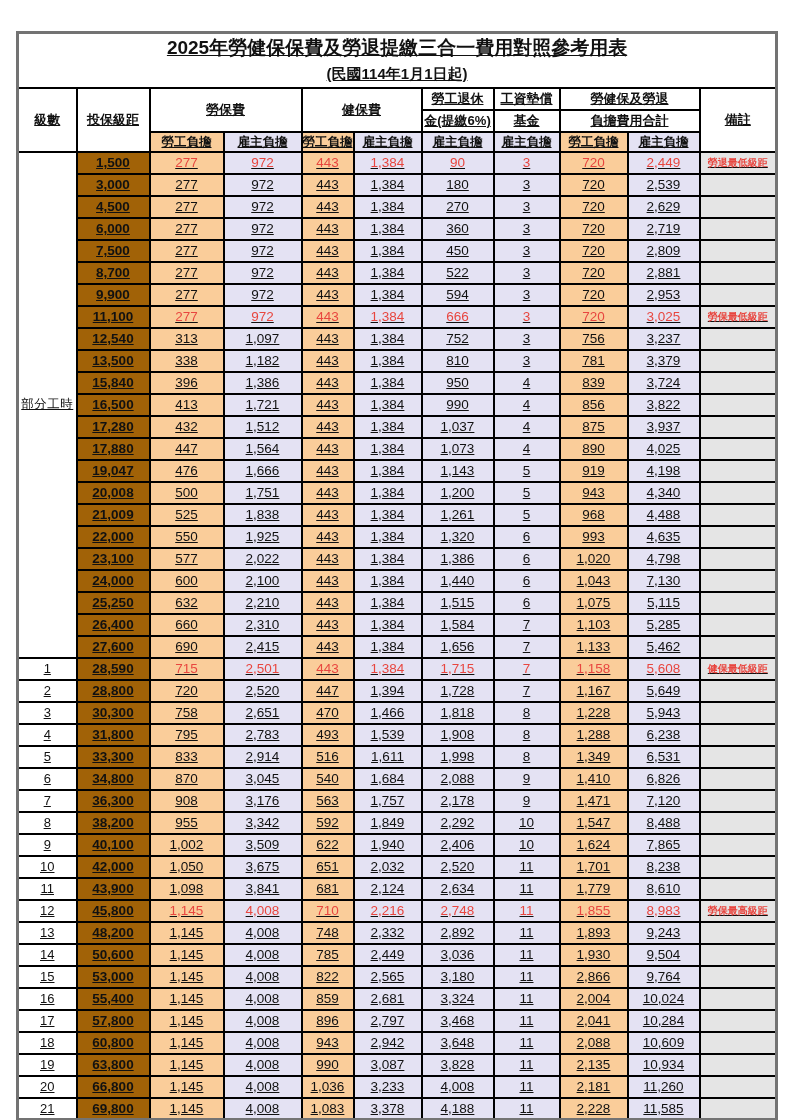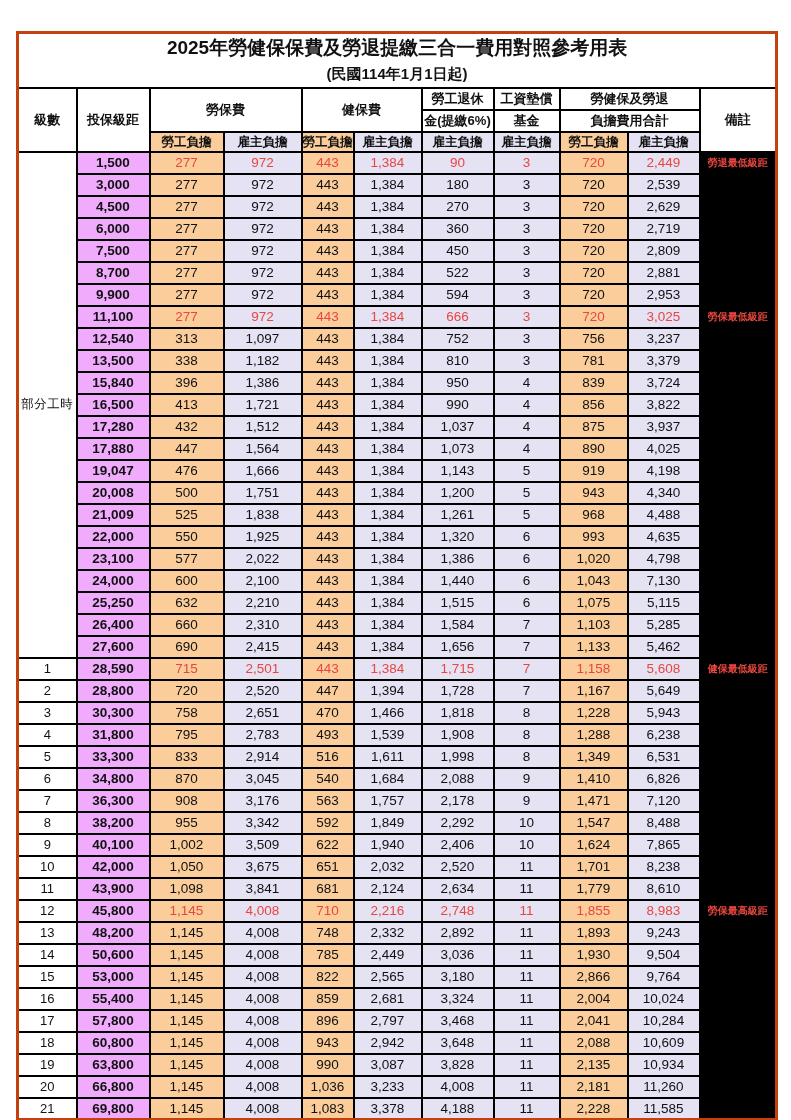--- a/index.html
+++ b/index.html
@@ -5,39 +5,39 @@
   * { box-sizing: border-box; }
   html, body { margin: 0; padding: 0; }
   body {
     width: 791px; height: 1120px; background: #ffffff;
     font-family: "Liberation Sans", "DejaVu Sans", sans-serif;
     color: #111;
   }
   .sheet { position: relative; padding: 31px 16px 0 16px; }
   table.main {
     border-collapse: collapse; table-layout: fixed;
-    width: 759px; border: 3px solid #c2410c;
+    width: 759px; border: 3px solid #737373; text-decoration: underline;
   }
   th, td {
     border: 2px solid #000; text-align: center; vertical-align: middle;
     padding: 0; overflow: hidden; white-space: nowrap;
   }
   .title-cell { height: 55px; background: #fff; }
   .title-line1 { font-size: 19px; font-weight: bold; line-height: 28px; }
   .title-line2 { font-size: 15px; font-weight: bold; line-height: 24px; }
   thead th { font-weight: bold; font-size: 13px; background: #fff; }
   tr.hrow-a th, tr.hrow-b th { height: 20px; line-height: 20px; }
   tr.hrow-c th { height: 18px; line-height: 18px; font-size: 12.5px; }
   .c-emp { background: #FACD9A; }
   .c-er  { background: #E4E2F3; }
   tbody td { font-size: 13.5px; height: 22px; }
   td.level-cell { font-size: 13px; background: #fff; }
   td.part-time { font-size: 12.5px; letter-spacing: 0.5px; margin-left: 47px; }
-  td.bracket-cell { font-weight: bold; background: #f0abfc; }
-  td.note-cell { font-size: 10px; font-weight: bold; color: #E8463F; background: #000000; padding: 0 1px; }
+  td.bracket-cell { font-weight: bold; background: #a16207; }
+  td.note-cell { font-size: 10px; font-weight: bold; color: #E8463F; background: #e5e5e5; padding: 0 1px; }
   tr.hl td.value-cell { color: #E8463F; }
 </style>
 </head>
 <body>
 
 <div class="sheet">
   <table class="main">
     <colgroup>
       <col style="width:59px">
         <col style="width:73px">

